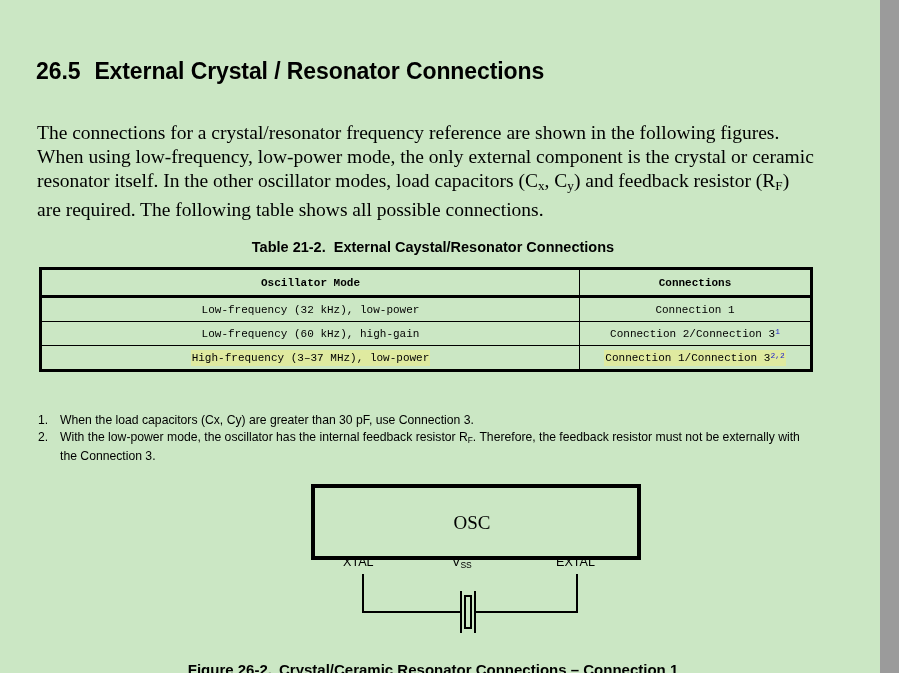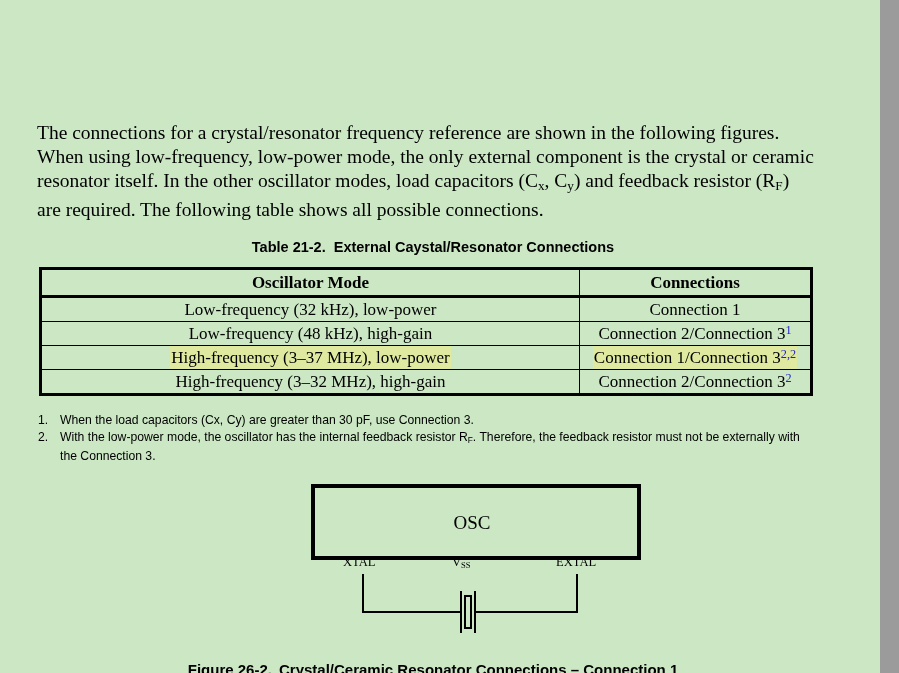--- a/index.html
+++ b/index.html
@@ -72,22 +72,22 @@
   }
   #table-caption .cap-num { margin-right: 8px; }
 
   
   #osc-table {
     position: absolute;
     left: 39px;
     top: 267px;
     width: 771px;
     border-collapse: collapse;
-    font-family: Liberation Serif, serif;
-    font-size: 17px;
+    font-family: Liberation Mono, monospace;
+    font-size: 11px;
     color: #000;
     table-layout: fixed;
     padding-left: 16px;
   }
   #osc-table td, #osc-table th {
     border: 1px solid #000;
     padding: 0;
     height: 23px;
     text-align: center;
     vertical-align: middle;
@@ -153,21 +153,21 @@
     left: 263px;
     top: 34px;
     width: 322px;
     text-align: center;
     font-family: "Liberation Serif", serif;
     font-size: 19px;
     color: #000;
   }
   .pin-label {
     position: absolute;
-    font-family: Liberation Serif, serif;
+    font-family: Liberation Sans, sans-serif;
     font-size: 12.6px;
     color: #000;
     white-space: nowrap;
   }
   #pin-xtal  { left: 295px; top: 77px; }
   #pin-vss   { left: 404px; top: 77px; }
   #pin-extal { left: 508px; top: 77px; }
 
   .wire {
     position: absolute;
@@ -218,20 +218,23 @@
     color: #000;
     white-space: nowrap;
   }
   #figure-caption .fig-num { margin-right: 7px; }
 </style>
 </head>
 <body>
 
 <div id="page">
 
+  <div id="section-heading">
+    <span class="num">26.5</span><span>External Crystal / Resonator Connections</span>
+  </div>
 
   <p id="intro-paragraph"><span>The connections for a crystal/resonator frequency reference are shown in the following figures. When using low-frequency, low-power mode, the only external component is the crystal or ceramic resonator itself. In the other oscillator modes, load capacitors (C</span><sub>x</sub><span>, C</span><sub>y</sub><span>) and feedback resistor (R</span><sub>F</sub><span>) are required. The following table shows all possible connections.</span></p>
 
   <div id="table-caption">
     <span class="cap-num">Table 21-2.</span><span>External Caystal/Resonator Connections</span>
   </div>
 
   <table id="osc-table">
     <colgroup>
         <col class="c1">
@@ -242,30 +245,26 @@
         <th>Oscillator Mode</th>
         <th>Connections</th>
       </tr>
     </thead>
     <tbody>
       <tr>
         <td>Low-frequency (32 kHz), low-power</td>
         <td><span>Connection 1</span></td>
       </tr>
       <tr>
-        <td>Low-frequency (48 kHz), high-gain</td>
+        <td>Low-frequency (60 kHz), high-gain</td>
         <td><span>Connection 2/Connection 3</span><span class="fnref">1</span></td>
       </tr>
       <tr>
         <td><span class="hl">High-frequency (3–37 MHz), low-power</span></td>
         <td><span class="hl"><span>Connection 1/Connection 3</span><span class="fnref">2,2</span></span></td>
-      </tr>
-      <tr>
-        <td>High-frequency (3–32 MHz), high-gain</td>
-        <td><span>Connection 2/Connection 3</span><span class="fnref">2</span></td>
       </tr>
     </tbody>
   </table>
 
   <div id="footnotes">
     <div class="fn">
       <span class="fn-num">1.</span>
       <span class="fn-text">When the load capacitors (Cx, Cy) are greater than 30 pF, use Connection 3.</span>
     </div>
     <div class="fn">

